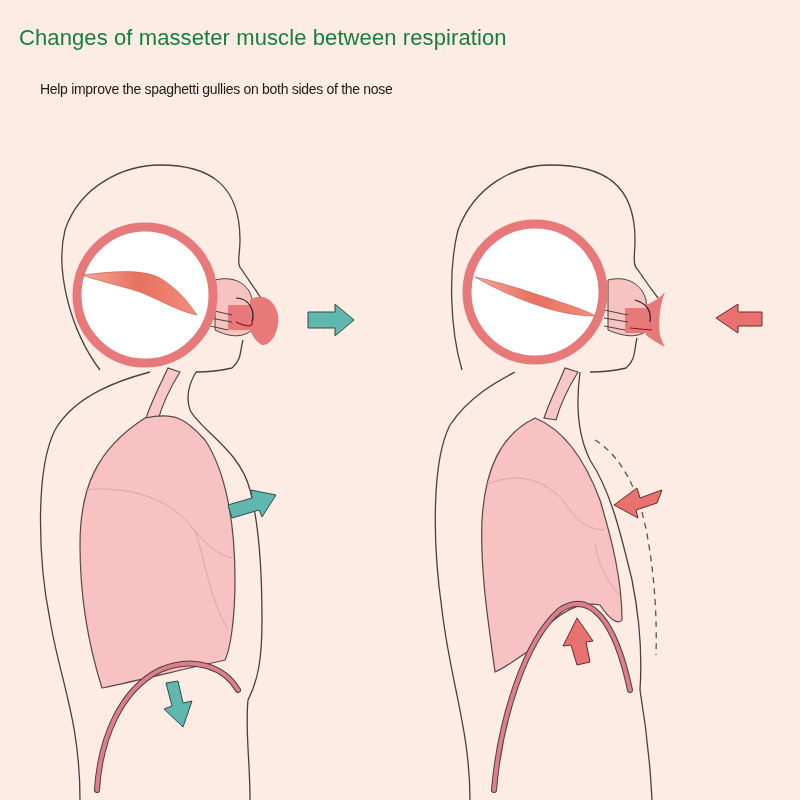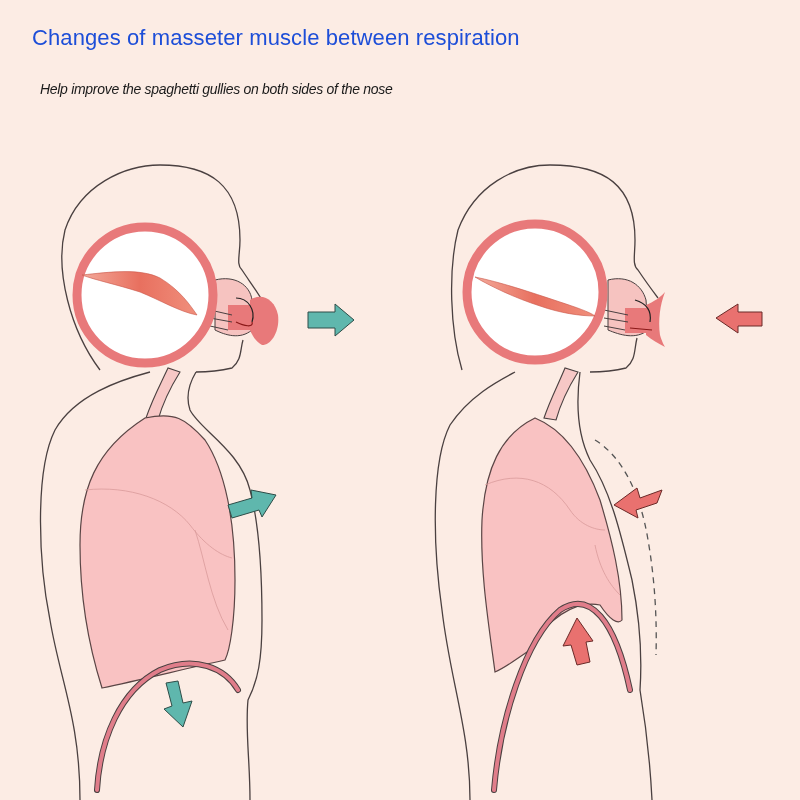--- a/index.html
+++ b/index.html
@@ -3,26 +3,26 @@
 <meta charset="utf-8">
 <style>
   html, body { margin: 0; padding: 0; }
   body {
     width: 800px; height: 800px; overflow: hidden;
     background: #fcece4;
     font-family: "Liberation Sans", sans-serif;
     position: relative;
   }
   .title {
-    position: absolute; left: 32px; top: 25px;
-    font-size: 22px; color: #1d4ed8; letter-spacing: 0.1px;
+    position: absolute; left: 19px; top: 25px;
+    font-size: 22px; color: #15803d; letter-spacing: 0.1px;
   }
   .subtitle {
     position: absolute; left: 40px; top: 81px;
-    font-size: 14px; color: #1a1a1a; letter-spacing: -0.3px; font-style: italic;
+    font-size: 14px; color: #1a1a1a; letter-spacing: -0.3px;
   }
   svg.stage { position: absolute; left: 0; top: 0; }
 </style>
 </head>
 <body>
 
 <div class="title">Changes of masseter muscle between respiration</div>
 <div class="subtitle">Help improve the spaghetti gullies on both sides of the nose</div>
 
 <svg class="stage" width="800" height="800" viewBox="0 0 800 800">

